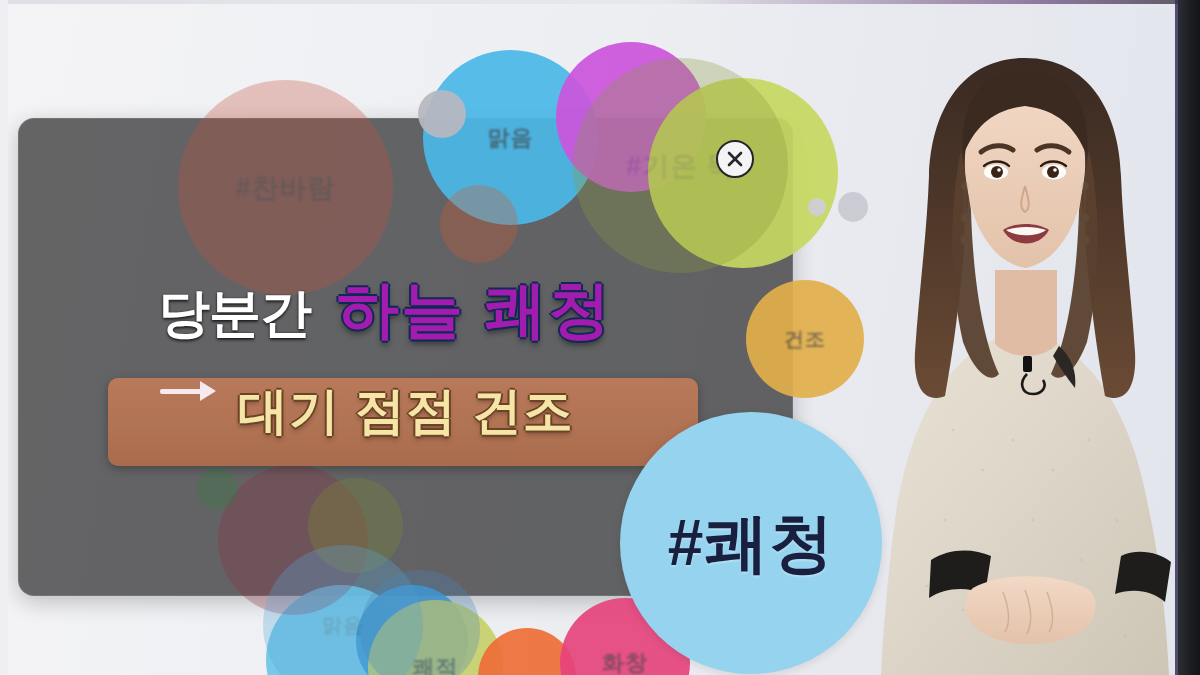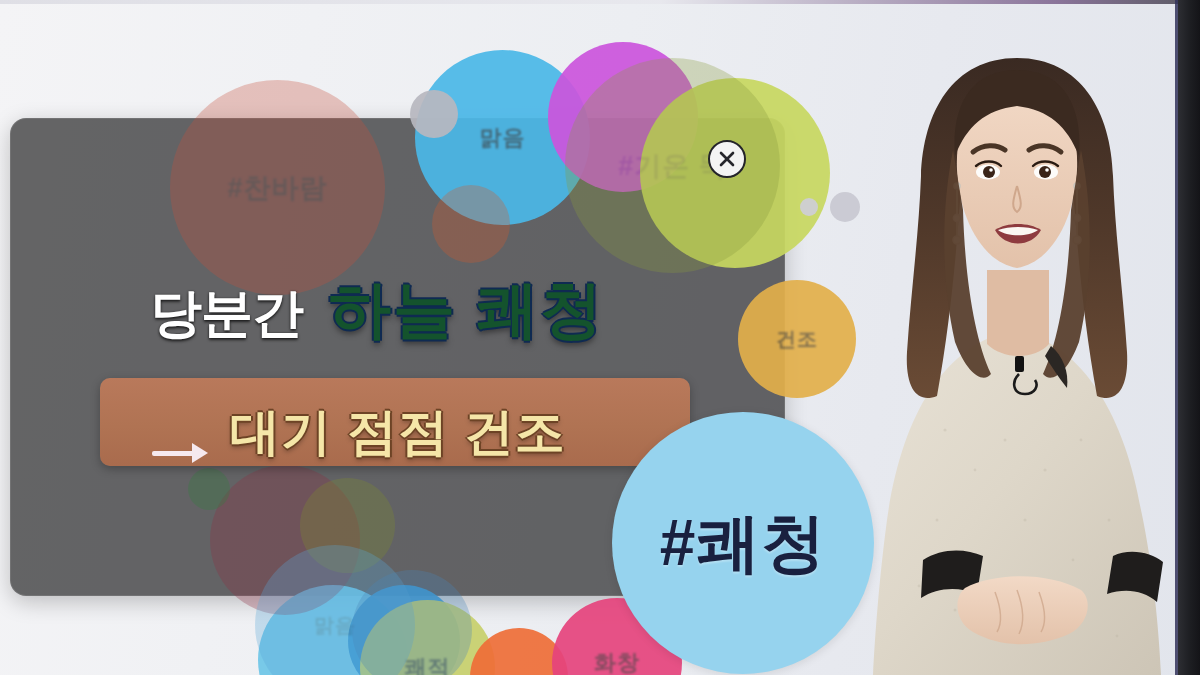--- a/index.html
+++ b/index.html
@@ -3,21 +3,21 @@
 <meta charset="utf-8">
 <style>
   * { margin:0; padding:0; box-sizing:border-box; }
   html,body { width:1200px; height:675px; overflow:hidden; }
   body {
     font-family:"Liberation Sans","DejaVu Sans",sans-serif;
     background:#efeff3;
     position:relative;
   }
 
-  #stage { position:absolute; inset:0; overflow:hidden; background:#f2f2f5; }
+  #stage { position:absolute; inset:0; overflow:hidden; background:#f2f2f5;margin-left:8px; }
 
   
   .backdrop {
     position:absolute; inset:0;
     background:linear-gradient(100deg,#f4f4f6 0%,#eceef2 48%,#e7e9ef 72%,#e2e5ec 100%);
   }
   .backdrop-right-strip {
     position:absolute; top:0; right:0; width:22px; height:100%;
     background:linear-gradient(90deg,#2d2e33 0%,#1d1e22 55%,#141418 100%);
   }
@@ -70,32 +70,32 @@
     position:absolute; left:150px; top:268px;
     display:flex; align-items:baseline; gap:26px;
     z-index:30; white-space:nowrap;
   }
   .headline .h-white {
     font-size:52px; font-weight:800; color:#ffffff;
     text-shadow:0 2px 3px rgba(0,0,0,.65), 0 0 2px rgba(0,0,0,.5);
     letter-spacing:-1px;
   }
   .headline .h-blue {
-    font-size:62px; font-weight:800; color:#14532d;
+    font-size:62px; font-weight:800; color:#a21caf;
     text-shadow:-2px 0 0 #0f2a52, 2px 0 0 #0f2a52, 0 -2px 0 #0f2a52,
                  0 2px 0 #0f2a52, 0 4px 6px rgba(0,0,0,.5);
     letter-spacing:2px;
   }
 
   
   .banner {
     position:absolute; left:100px; top:378px; width:590px; height:88px;
     background:linear-gradient(180deg,#b9795b 0%,#b07353 55%,#a96b4d 100%);
     border-radius:10px;
-    display:flex; align-items:flex-end; gap:22px;
+    display:flex; align-items:flex-start; gap:22px;
     padding-left:52px;
     z-index:30;
     box-shadow:0 3px 10px rgba(0,0,0,.28);
   }
   .banner .arrow {
     width:56px; height:26px; position:relative; flex:0 0 auto;
   }
   .banner .arrow .shaft {
     position:absolute; left:0; top:11px; width:42px; height:5px;
     background:#f6e9ef; border-radius:2px;

